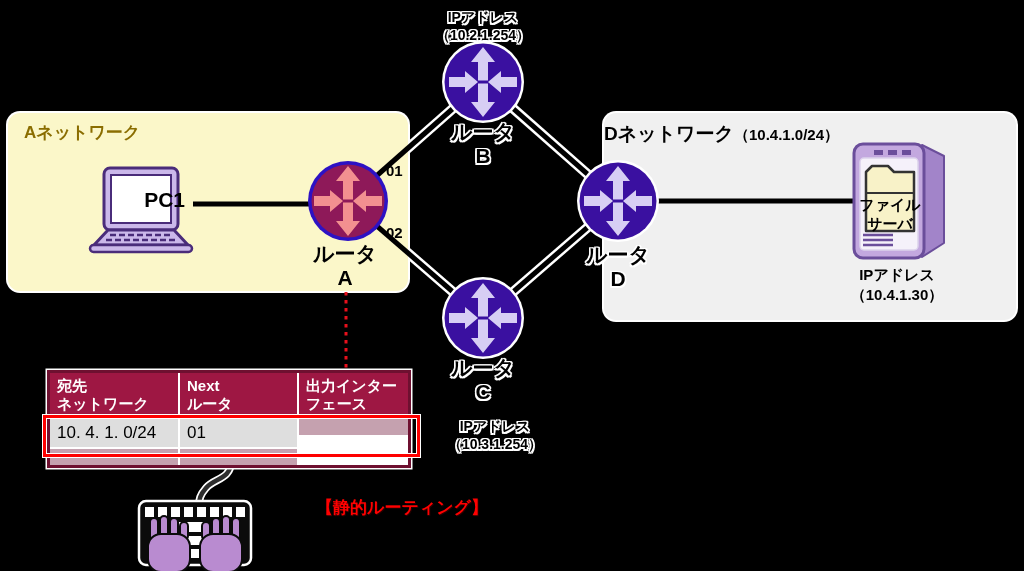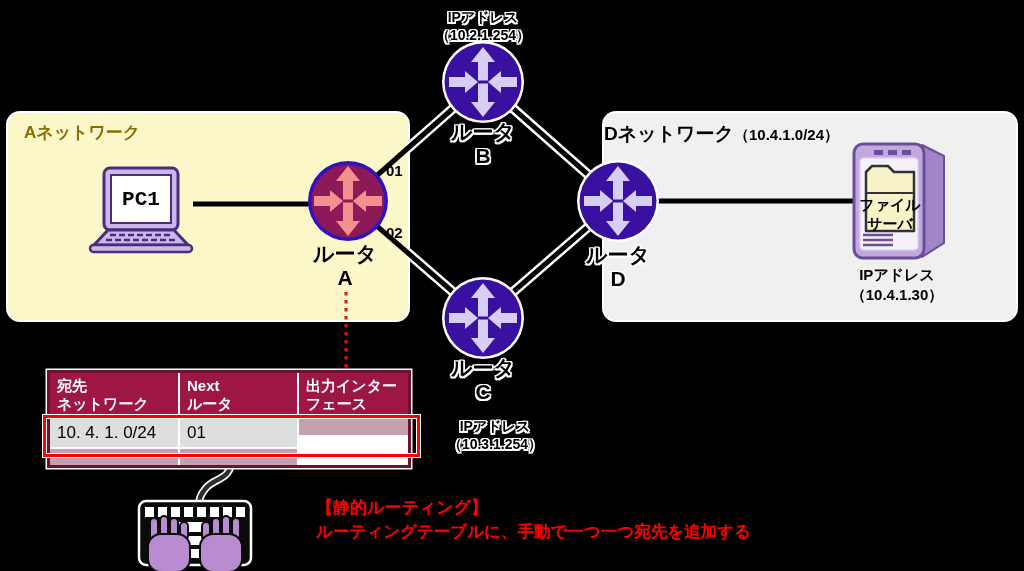--- a/index.html
+++ b/index.html
@@ -5,38 +5,38 @@
   html,body { margin:0; padding:0; background:#000; }
   #canvas {
     position:relative; width:1024px; height:571px; background:#000;
     font-family:"Liberation Sans", sans-serif; overflow:hidden;
   }
   svg.layer { position:absolute; left:0; top:0; width:1024px; height:571px; pointer-events:none; }
   .halo  { z-index:1; }
   .lines { z-index:3; }
 
   .net-box { position:absolute; border-radius:12px; z-index:2; box-shadow:0 0 0 2px #ffffff; }
-  .box-a { left:8px; top:113px; width:400px; height:207px; background:#FBF7C9; }
+  .box-a { left:8px; top:113px; width:400px; height:178px; background:#FBF7C9; }
   .box-d { left:604px; top:113px; width:412px; height:207px; background:#F0F0F0; }
   .a-title { position:absolute; left:16px; top:8px; font-size:17px; font-weight:bold; color:#8A6D00; }
   .d-title { position:absolute; left:0; top:8px; width:100%; text-align:left; color:#000; white-space:nowrap; }
   .d-title .main { font-size:19px; font-weight:bold; }
   .d-title .cidr { font-size:15px; font-weight:bold; }
 
   .icon { position:absolute; z-index:4; }
   .label { position:absolute; z-index:5; color:#000; }
   .outlined {
     text-shadow:-1.5px -1.5px 0 #fff, 1.5px -1.5px 0 #fff, -1.5px 1.5px 0 #fff,
                 1.5px 1.5px 0 #fff, 0 -1.5px 0 #fff, 0 1.5px 0 #fff,
                 -1.5px 0 0 #fff, 1.5px 0 0 #fff;
   }
   .rname { width:110px; text-align:center; font-weight:bold; font-size:21px; line-height:1.12; }
   .ifl   { font-size:15px; font-weight:bold; }
   .ipcap { width:160px; text-align:center; font-weight:bold; font-size:14px; line-height:1.3; }
-  .pc1   { width:88px; text-align:center; font-weight:bold; font-size:21px;font-family:Liberation Mono, monospace; }
+  .pc1   { width:88px; text-align:right; font-weight:bold; font-size:21px; }
   .folder-label { width:76px; text-align:center; font-weight:bold; font-size:15px; line-height:1.25; white-space:pre-line; }
   .srv-ip { width:160px; text-align:center; font-weight:bold; font-size:15px; line-height:1.3; }
 
   .rtable {
     position:absolute; left:47px; top:370px; z-index:4;
     display:grid; grid-template-columns:128px 117px 109px; gap:2px;
     background:#ffffff; border:3px solid #6E1030; box-shadow:0 0 0 1.5px #fff;
   }
   .th { background:#9E1743; color:#fff; font-weight:bold; font-size:15px; line-height:1.18; padding:4px 6px 5px 7px; white-space:pre-line; }
   .td { background:#DEDEDE; color:#000; font-size:17px; padding:4px 6px 4px 7px; }
@@ -212,16 +212,15 @@
       <rect x="66" y="28" width="8" height="18" rx="4"></rect>
       <rect x="76" y="24" width="8" height="22" rx="4"></rect>
       <rect x="86" y="22" width="8" height="24" rx="4"></rect>
       <rect x="96" y="24" width="8" height="22" rx="4"></rect>
       <rect x="64" y="40" width="42" height="38" rx="13"></rect>
     </g>
   </svg>
 
   <div class="note">
     <div class="l1">【静的ルーティング】</div>
-    <div class="l2">ルーティングテーブルに、手動で一つ一つ宛先を追加する</div>
   </div>
 
 </div>
 
 </body></html>

